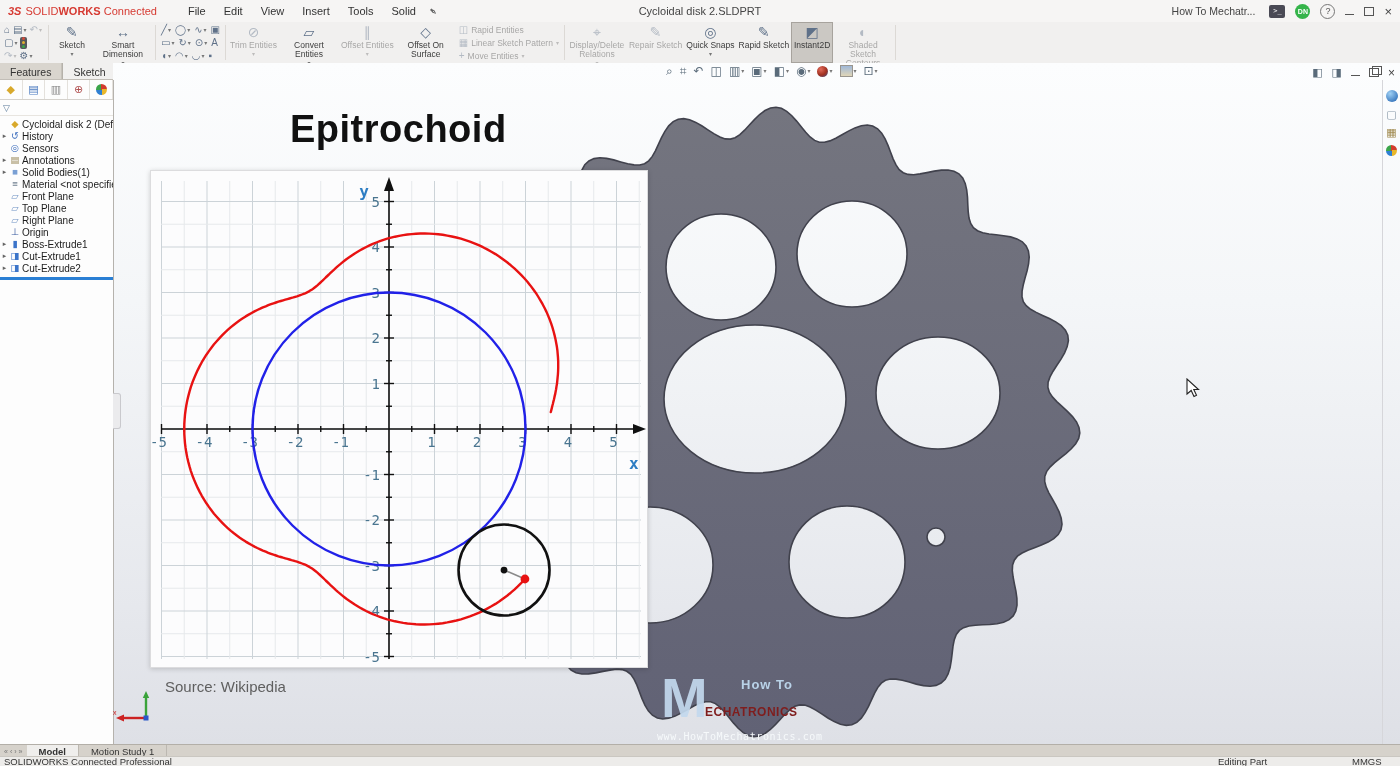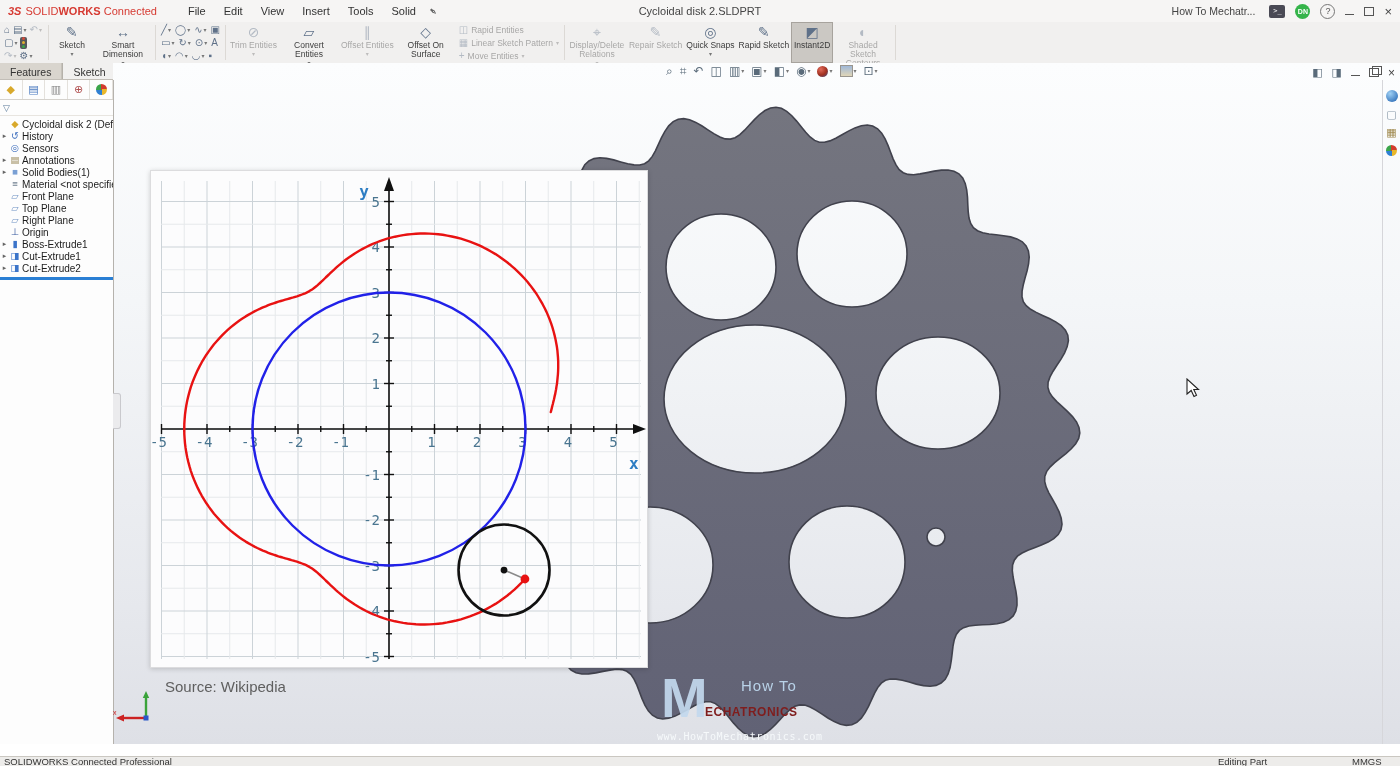--- a/index.html
+++ b/index.html
@@ -80,21 +80,21 @@
   .trow .arr{width:9px;font-size:7px;color:#666;text-align:center;flex:none;}
   .trow .tic{width:12px;font-size:9.5px;text-align:center;flex:none;line-height:1;}
   .trow .tlbl{margin-left:1px;}
   #rollback{height:3px;background:#2a7fd4;margin-top:3px;}
   
   #viewport{position:absolute;left:113px;top:63px;width:1287px;height:681px;
             background:linear-gradient(#fcfdfe 0%,#f4f6f8 35%,#e6e8ed 80%,#dee0e6 100%);z-index:1;}
   #gear-svg{position:absolute;left:0;top:0;width:1400px;height:766px;z-index:2;pointer-events:none;}
   #watermark{position:absolute;left:655px;top:669px;width:175px;height:76px;z-index:3;}
   #wm-m{position:absolute;left:6px;top:-4px;font-size:56px;font-weight:700;color:#c3d9ee;opacity:.92;letter-spacing:-2px;}
-  #wm-howto{position:absolute;left:86px;top:8px;font-size:15px;font-weight:400;color:#b9d2e8;letter-spacing:1px;}
+  #wm-howto{position:absolute;left:86px;top:8px;font-size:13px;font-weight:700;color:#b9d2e8;letter-spacing:1px;}
   #wm-mech{position:absolute;left:50px;top:36px;font-size:12px;font-weight:700;color:#7f1d1d;letter-spacing:.5px;}
   #wm-url{position:absolute;left:2px;top:62px;font-family:"DejaVu Sans Mono",monospace;font-size:10px;color:#f6f9fb;letter-spacing:.6px;}
   #chart-panel{position:absolute;left:150px;top:170px;width:498px;height:498px;background:#fcfcfd;
                border:1px solid #dcdcde;box-shadow:0 1px 5px rgba(0,0,0,.18);z-index:4;box-sizing:border-box;}
   #overlay-title{position:absolute;left:290px;top:108px;font-size:38px;font-weight:700;color:#111;z-index:4;letter-spacing:.5px;}
   #source-note{position:absolute;left:165px;top:678px;font-size:15px;color:#5f5f5f;z-index:4;}
   #triad{position:absolute;left:112px;top:688px;z-index:5;}
   #collapsed-tab{position:absolute;left:113px;top:393px;width:7px;height:34px;background:#ebebed;
                  border:1px solid #c9c9cd;border-left:none;border-radius:0 3px 3px 0;z-index:5;}
   #taskpane{position:absolute;right:0;top:80px;width:18px;height:664px;border-left:1px solid #d6d6da;z-index:5;
@@ -467,20 +467,21 @@
         </div>
         <div class="trow">
           <span class="arr">▸</span>
           <span class="tic" style="color: rgb(59, 116, 201);">◨</span>
           <span class="tlbl">Cut-Extrude2</span>
         </div>
         <div id="rollback"></div>
       </div>
   </div>
 
+  <div id="overlay-title">Epitrochoid</div>
   <div id="chart-panel">
     <svg id="chart-svg" width="496" height="496" viewBox="0 0 496 496">
         <line x1="10.5" y1="10" x2="10.5" y2="488" stroke="#ccd3d8" stroke-width="1"></line>
         <line x1="10" y1="485.5" x2="490" y2="485.5" stroke="#ccd3d8" stroke-width="1"></line>
         <line x1="33.25" y1="10" x2="33.25" y2="488" stroke="#e6e9eb" stroke-width="1"></line>
         <line x1="10" y1="462.75" x2="490" y2="462.75" stroke="#e6e9eb" stroke-width="1"></line>
         <line x1="56" y1="10" x2="56" y2="488" stroke="#ccd3d8" stroke-width="1"></line>
         <line x1="10" y1="440" x2="490" y2="440" stroke="#ccd3d8" stroke-width="1"></line>
         <line x1="78.75" y1="10" x2="78.75" y2="488" stroke="#e6e9eb" stroke-width="1"></line>
         <line x1="10" y1="417.25" x2="490" y2="417.25" stroke="#e6e9eb" stroke-width="1"></line>
@@ -617,20 +618,30 @@
     <span class="blueball"></span>
     <span class="tp-ic" style="color:#8898a8">▢</span>
     <span class="tp-ic" style="color:#a08a50">▦</span>
     <span class="pie"></span>
   </div>
 
   <svg id="cursor" width="14" height="20">
     <polygon points="1,1 1,16 5.2,12.5 8,18.5 10.5,17.3 7.8,11.5 12.5,11.5" fill="#ffffff" stroke="#222" stroke-width="1.1"></polygon>
   </svg>
 
+  <div id="model-tabbar">
+      <span class="mnav">
+        <span>«</span>
+        <span>‹</span>
+        <span>›</span>
+        <span>»</span>
+      </span>
+      <span class="mtab active">Model</span>
+      <span class="mtab">Motion Study 1</span>
+    </div>
   <div id="statusbar">
     <span id="status-left">SOLIDWORKS Connected Professional</span>
     <span id="status-editing">Editing Part</span>
     <span id="status-units">
         <span>MMGS</span>
         <span class="caret">▼</span>
       </span>
   </div>
 
 </div>

